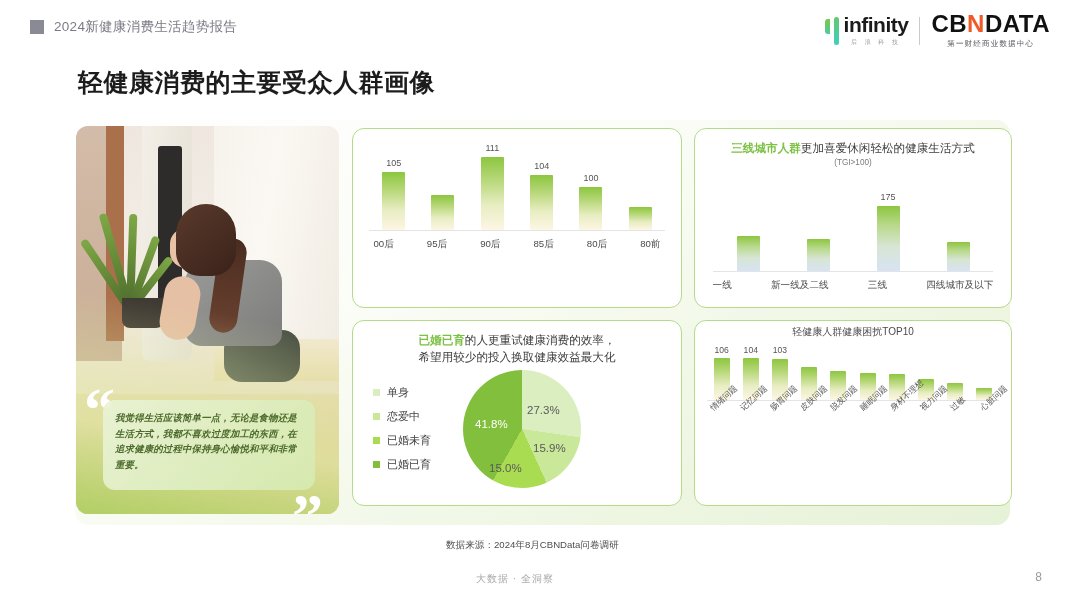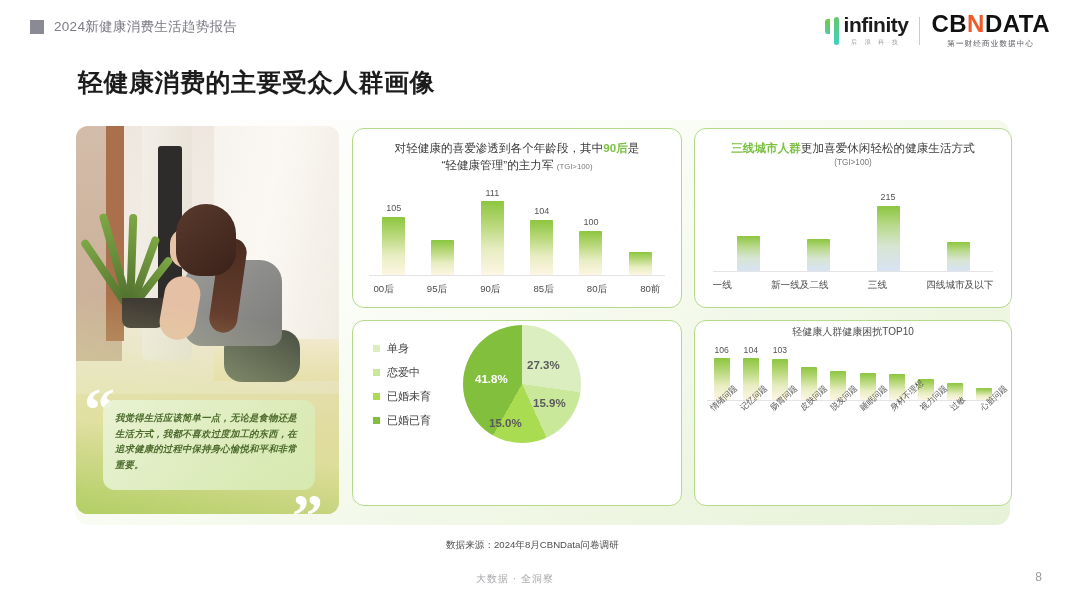--- a/index.html
+++ b/index.html
@@ -123,21 +123,21 @@
   #chart-age + .blabels { margin:7px 16px 0; }
   #chart-city { height:80px; margin:22px 18px 0; }
   #chart-city + .blabels { margin:7px 10px 0; }
 
   
   .pie-wrap { display:flex; align-items:center; padding:4px 14px 0; }
   .legend { width:92px; padding-left:6px; }
   .legend div { display:flex; align-items:center; gap:7px; margin:9px 0; font-size:11px; color:#3f3f3f; }
   .sw { width:7px; height:7px; }
   .pie { position:relative; width:118px; height:118px; border-radius:50%; margin-left:4px; }
-  .pie span { position:absolute; font-size:11.5px; font-weight:700; }
+  .pie span { position:absolute; font-size:11.5px; font-weight:400; }
   .p1 { left:64px; top:34px; color:#5a5a5a; }
   .p2 { left:70px; top:72px; color:#5a5a5a; }
   .p3 { left:26px; top:92px; color:#5a5a5a; }
   .p4 { left:12px; top:48px; color:#ffffff; }
 
   
   .h-sub { text-align:center; font-size:10px; color:#4a4a4a; margin-top:4px; }
   #chart-heal { height:56px; margin:6px 12px 0; align-items:flex-end; }
   #chart-heal .bar { width:16px; }
   #chart-heal .bval { font-size:8.6px; }
@@ -206,25 +206,20 @@
   <div class="ph-tint"></div>
 </div>
 
 <div class="qmark qmark-open">“</div>
 <div class="quote-box">
   <p>我觉得生活应该简单一点，无论是食物还是生活方式，我都不喜欢过度加工的东西，在追求健康的过程中保持身心愉悦和平和非常重要。</p>
 </div>
 <div class="qmark qmark-close">”</div>
 
 <div class="card" id="card-age">
-  <div class="ct">
-    <span>对轻健康的喜爱渗透到各个年龄段，其中</span><b>90后</b><span>是</span><br>
-    <span>“轻健康管理”的主力军</span>
-    <span class="tgi">(TGI&gt;100)</span>
-  </div>
   <div class="bars" id="chart-age">
       <div class="bcol">
         <div class="bval">105</div>
         <div class="bar bar-green" style="height: 66.6667%;"></div>
       </div>
       <div class="bcol">
         <div class="bval"></div>
         <div class="bar bar-green" style="height: 40%;"></div>
       </div>
       <div class="bcol">
@@ -262,37 +257,41 @@
   <div class="bars" id="chart-city">
       <div class="bcol">
         <div class="bval"></div>
         <div class="bar bar-blue" style="height: 43.3333%;"></div>
       </div>
       <div class="bcol">
         <div class="bval"></div>
         <div class="bar bar-blue" style="height: 40%;"></div>
       </div>
       <div class="bcol">
-        <div class="bval">215</div>
+        <div class="bval">175</div>
         <div class="bar bar-blue" style="height: 83.3333%;"></div>
       </div>
       <div class="bcol">
         <div class="bval"></div>
         <div class="bar bar-blue" style="height: 36.6667%;"></div>
       </div>
     </div>
   <div class="blabels">
       <span>一线</span>
       <span>新一线及二线</span>
       <span>三线</span>
       <span>四线城市及以下</span>
     </div>
 </div>
 
 <div class="card" id="card-fam">
+  <div class="ct">
+    <b>已婚已育</b><span>的人更重试健康消费的效率，</span><br>
+    <span>希望用较少的投入换取健康效益最大化</span>
+  </div>
   <div class="pie-wrap">
     <div class="legend" id="pie-legend">
         <div>
           <i class="sw" style="background: rgb(219, 238, 192);"></i>
           <span>单身</span>
         </div>
         <div>
           <i class="sw" style="background: rgb(201, 232, 154);"></i>
           <span>恋爱中</span>
         </div>

